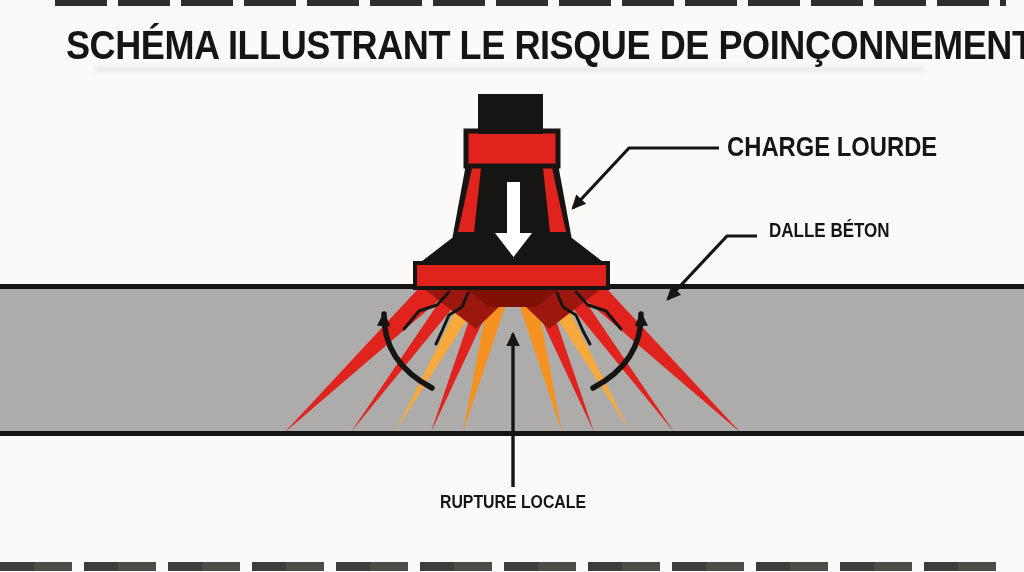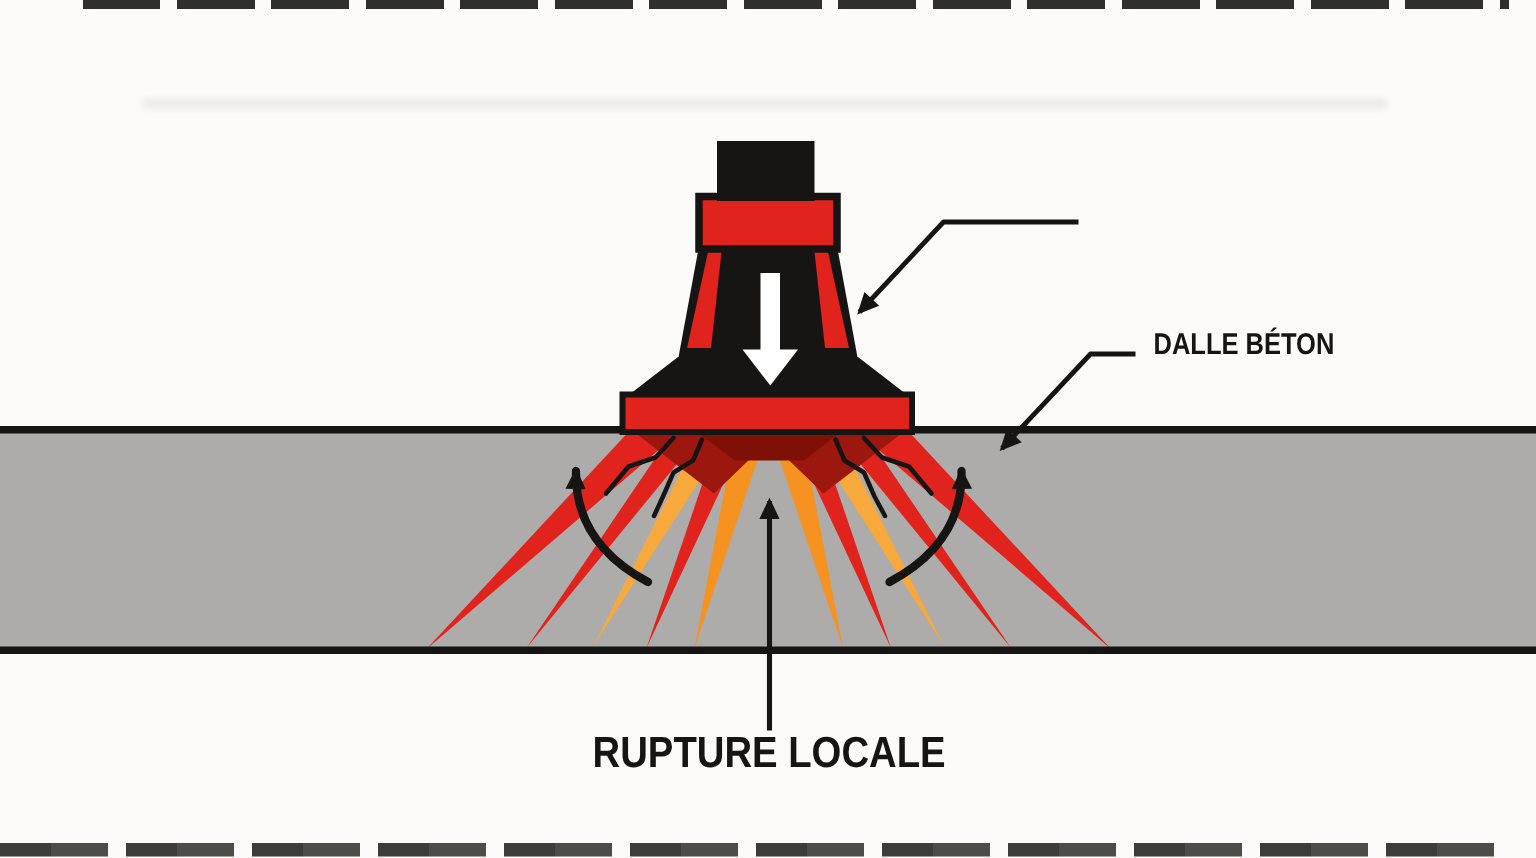--- a/index.html
+++ b/index.html
@@ -8,21 +8,21 @@
     background:var(--background,#fbfaf8);
     font-family:"Liberation Sans",sans-serif;
   }
   .diagram-svg{position:absolute;left:0;top:0;width:1024px;height:572px;}
   .txt{position:absolute;color:var(--ink,#171513);font-weight:bold;white-space:nowrap;}
   .cond{display:inline-block;transform:scaleX(0.85);transform-origin:0 50%;}
   .condC{display:inline-block;transform:scaleX(0.88);transform-origin:50% 50%;}
   .title{left:0;width:1024px;top:25px;font-size:41px;line-height:40px;text-align:center;letter-spacing:-0.5px;}
   .charge{left:727px;top:133px;font-size:28px;line-height:27px;}
   .dalle{left:769px;top:217px;font-size:20px;line-height:27px;}
-  .rupture{left:313px;width:400px;top:489px;font-size:29px;line-height:27px;text-align:center;}
+  .rupture{left:313px;width:400px;top:489px;font-size:18px;line-height:27px;text-align:center;}
   .rupture .condC{transform-origin:50% 0;}
   
   .f-ink{fill:var(--ink,#171513);}
   .f-red{fill:var(--load_red,#e0231d);}
   .f-orange{fill:var(--crack_orange,#f69220);}
   .f-orange2{fill:var(--crack_orange_light,#f8a93c);}
   .f-gray{fill:var(--slab_gray,#adacaa);}
   .f-punch{fill:var(--punch_dark_red,#9c170e);}
   .f-punch2{fill:var(--punch_core_red,#7f1006);}
   .f-white{fill:#ffffff;}
@@ -96,22 +96,26 @@
       <rect x="478" y="94" width="65" height="40" class="f-ink"></rect>
       <rect x="507" y="182" width="13" height="53" class="f-white"></rect>
       <polygon points="495,233 532,233 513.5,257" class="f-white"></polygon>
     </g>
 
     <path d="M719,148 L629,148 L573,208" fill="none" class="s-ink" stroke-width="3.2" stroke-linejoin="round" marker-end="url(#ah)"></path>
     <path d="M757,236 L727,236 L668,299" fill="none" class="s-ink" stroke-width="3.2" stroke-linejoin="round" marker-end="url(#ah)"></path>
     <path d="M513,487 L513,334" fill="none" class="s-ink" stroke-width="3.4" marker-end="url(#ah)"></path>
   </svg>
 
+  <div class="txt title">
+    <span class="condC">SCHÉMA ILLUSTRANT LE RISQUE DE POINÇONNEMENT</span>
+  </div>
 
   <div class="txt charge">
+    <div><span class="cond">CHARGE LOURDE</span></div>
   </div>
 
   <div class="txt dalle">
     <span class="cond">DALLE BÉTON</span>
   </div>
 
   <div class="txt rupture">
     <div><span class="condC">RUPTURE LOCALE</span></div>
   </div>
 

